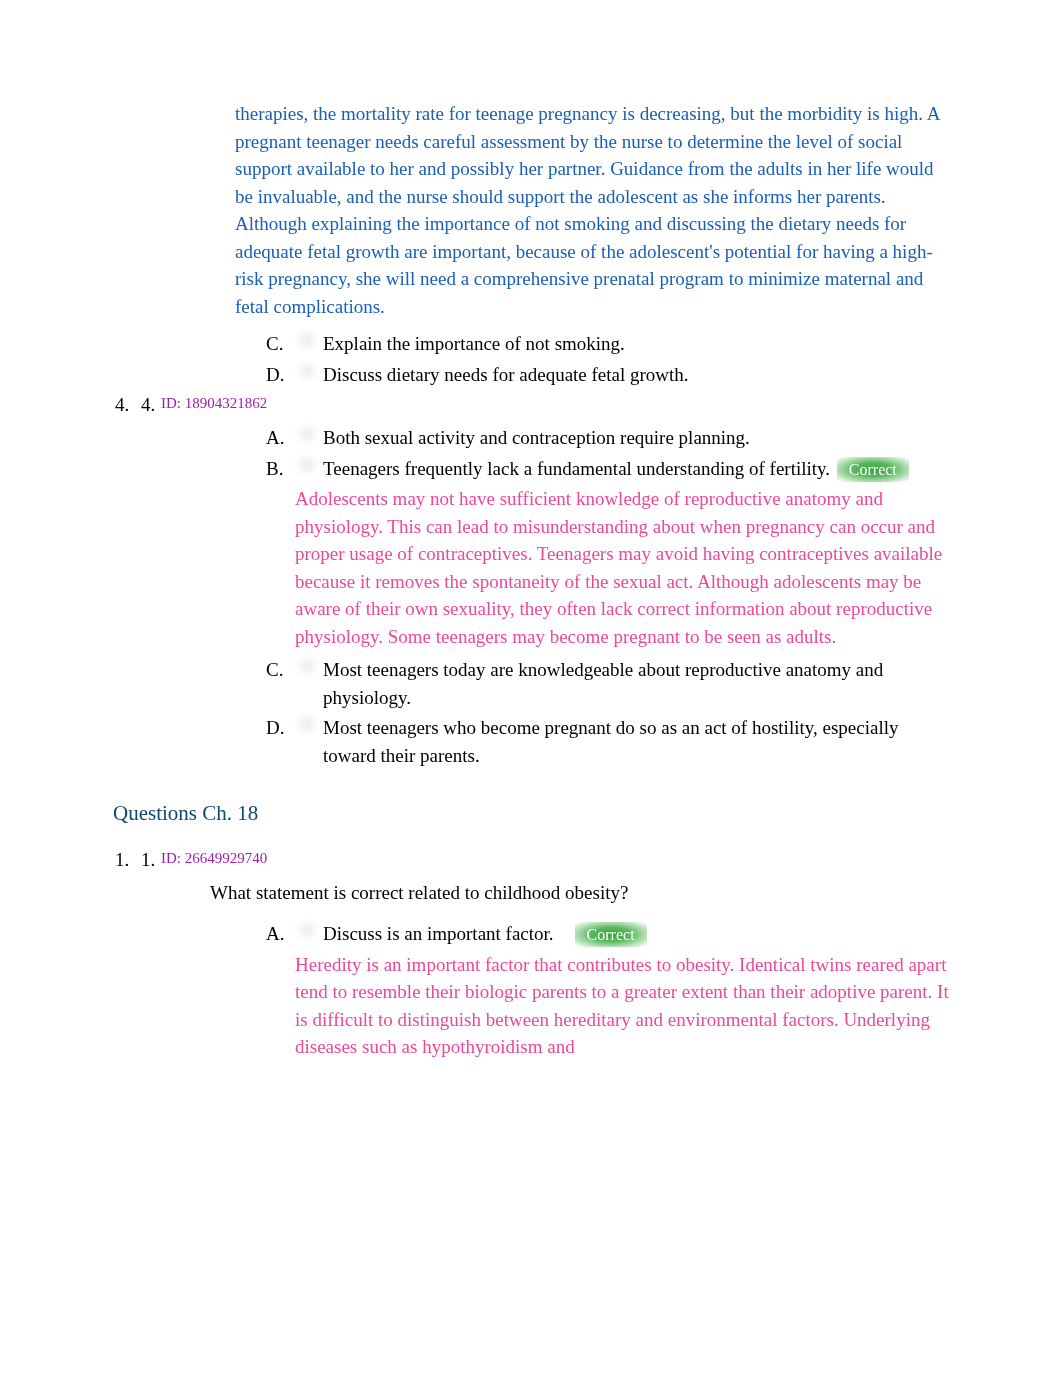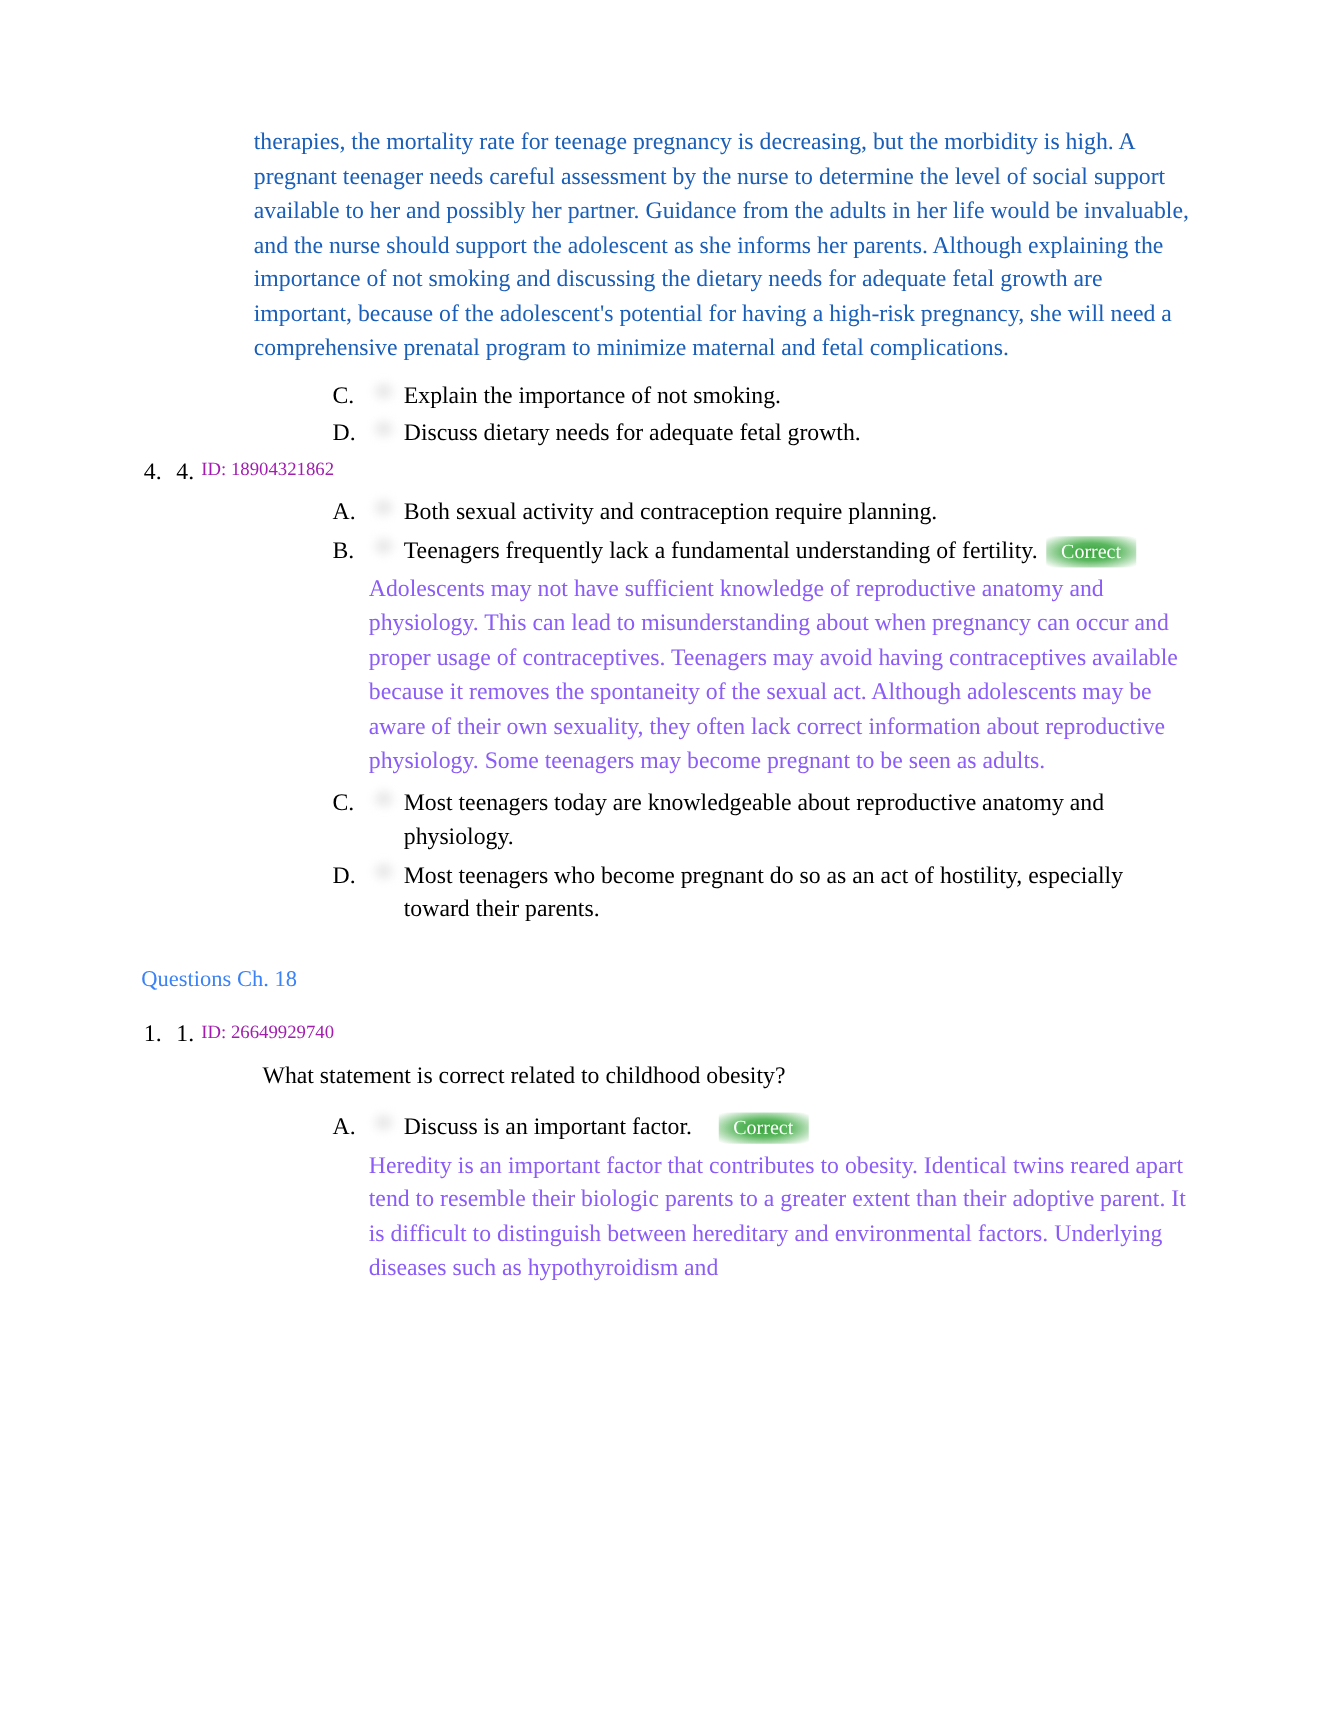--- a/index.html
+++ b/index.html
@@ -14,21 +14,21 @@
       color: #000;
       background: #fff;
       padding: 100px 30px 60px 30px;
       width: 1062px;
     }
     .content {
       margin-left: 85px;
     }
     .explanation-continued {
       color: #1a5eb8;
-      margin-left: 88px;
+      margin-left: 120px;
       margin-right: 80px;
       margin-bottom: 10px;
     }
     .option-row {
       display: flex;
       margin-left: 151px;
       margin-bottom: 3px;
       margin-right: 80px;
     }
     .option-letter {
@@ -80,30 +80,30 @@
       color: #fff;
       font-size: 16px;
       padding: 1px 12px;
       border-radius: 0;
       filter: blur(0.4px);
       vertical-align: baseline;
       margin-left: 2px;
       font-family: Liberation Serif, serif;
     }
     .explanation {
-      color: #8b5cf6;
+      color: #ec4899;
       margin-left: 180px;
       margin-right: 80px;
       margin-top: 3px;
       margin-bottom: 6px;
     }
     .chapter-heading {
-      font-size: 18px;
+      font-size: 21px;
       font-weight: normal;
-      color: #3b82f6;
+      color: #0c4a6e;
       margin-top: 28px;
       margin-bottom: 18px;
       margin-left: -2px;
     }
   </style>
 </head>
 <body>
 
 <div class="content">
 

